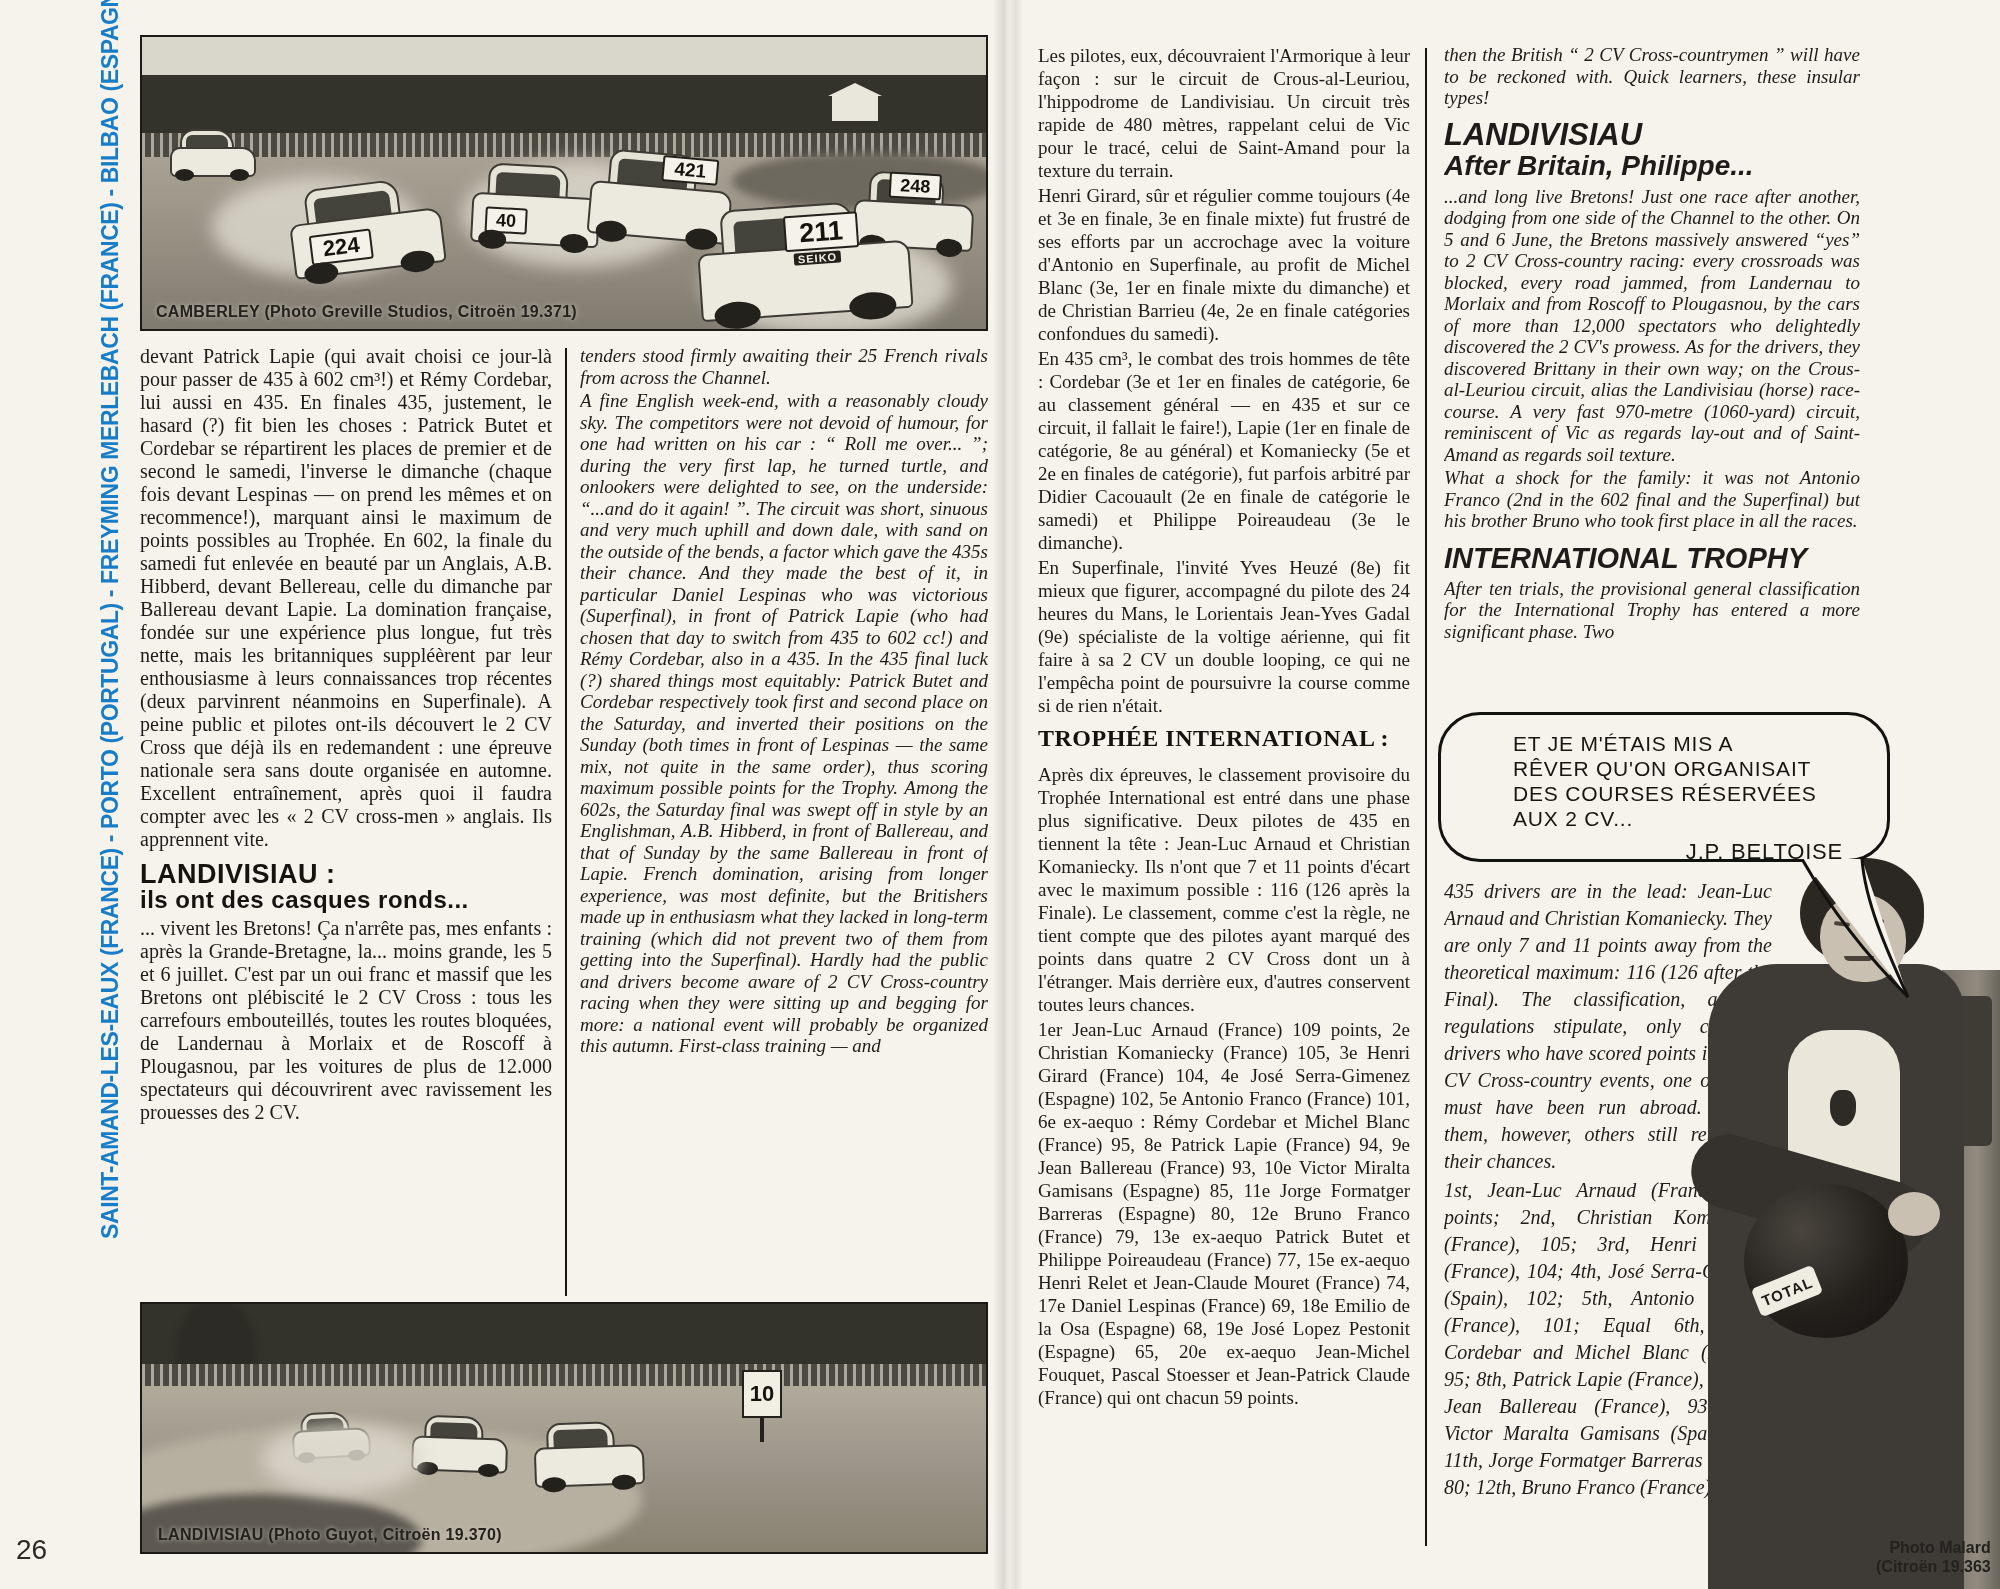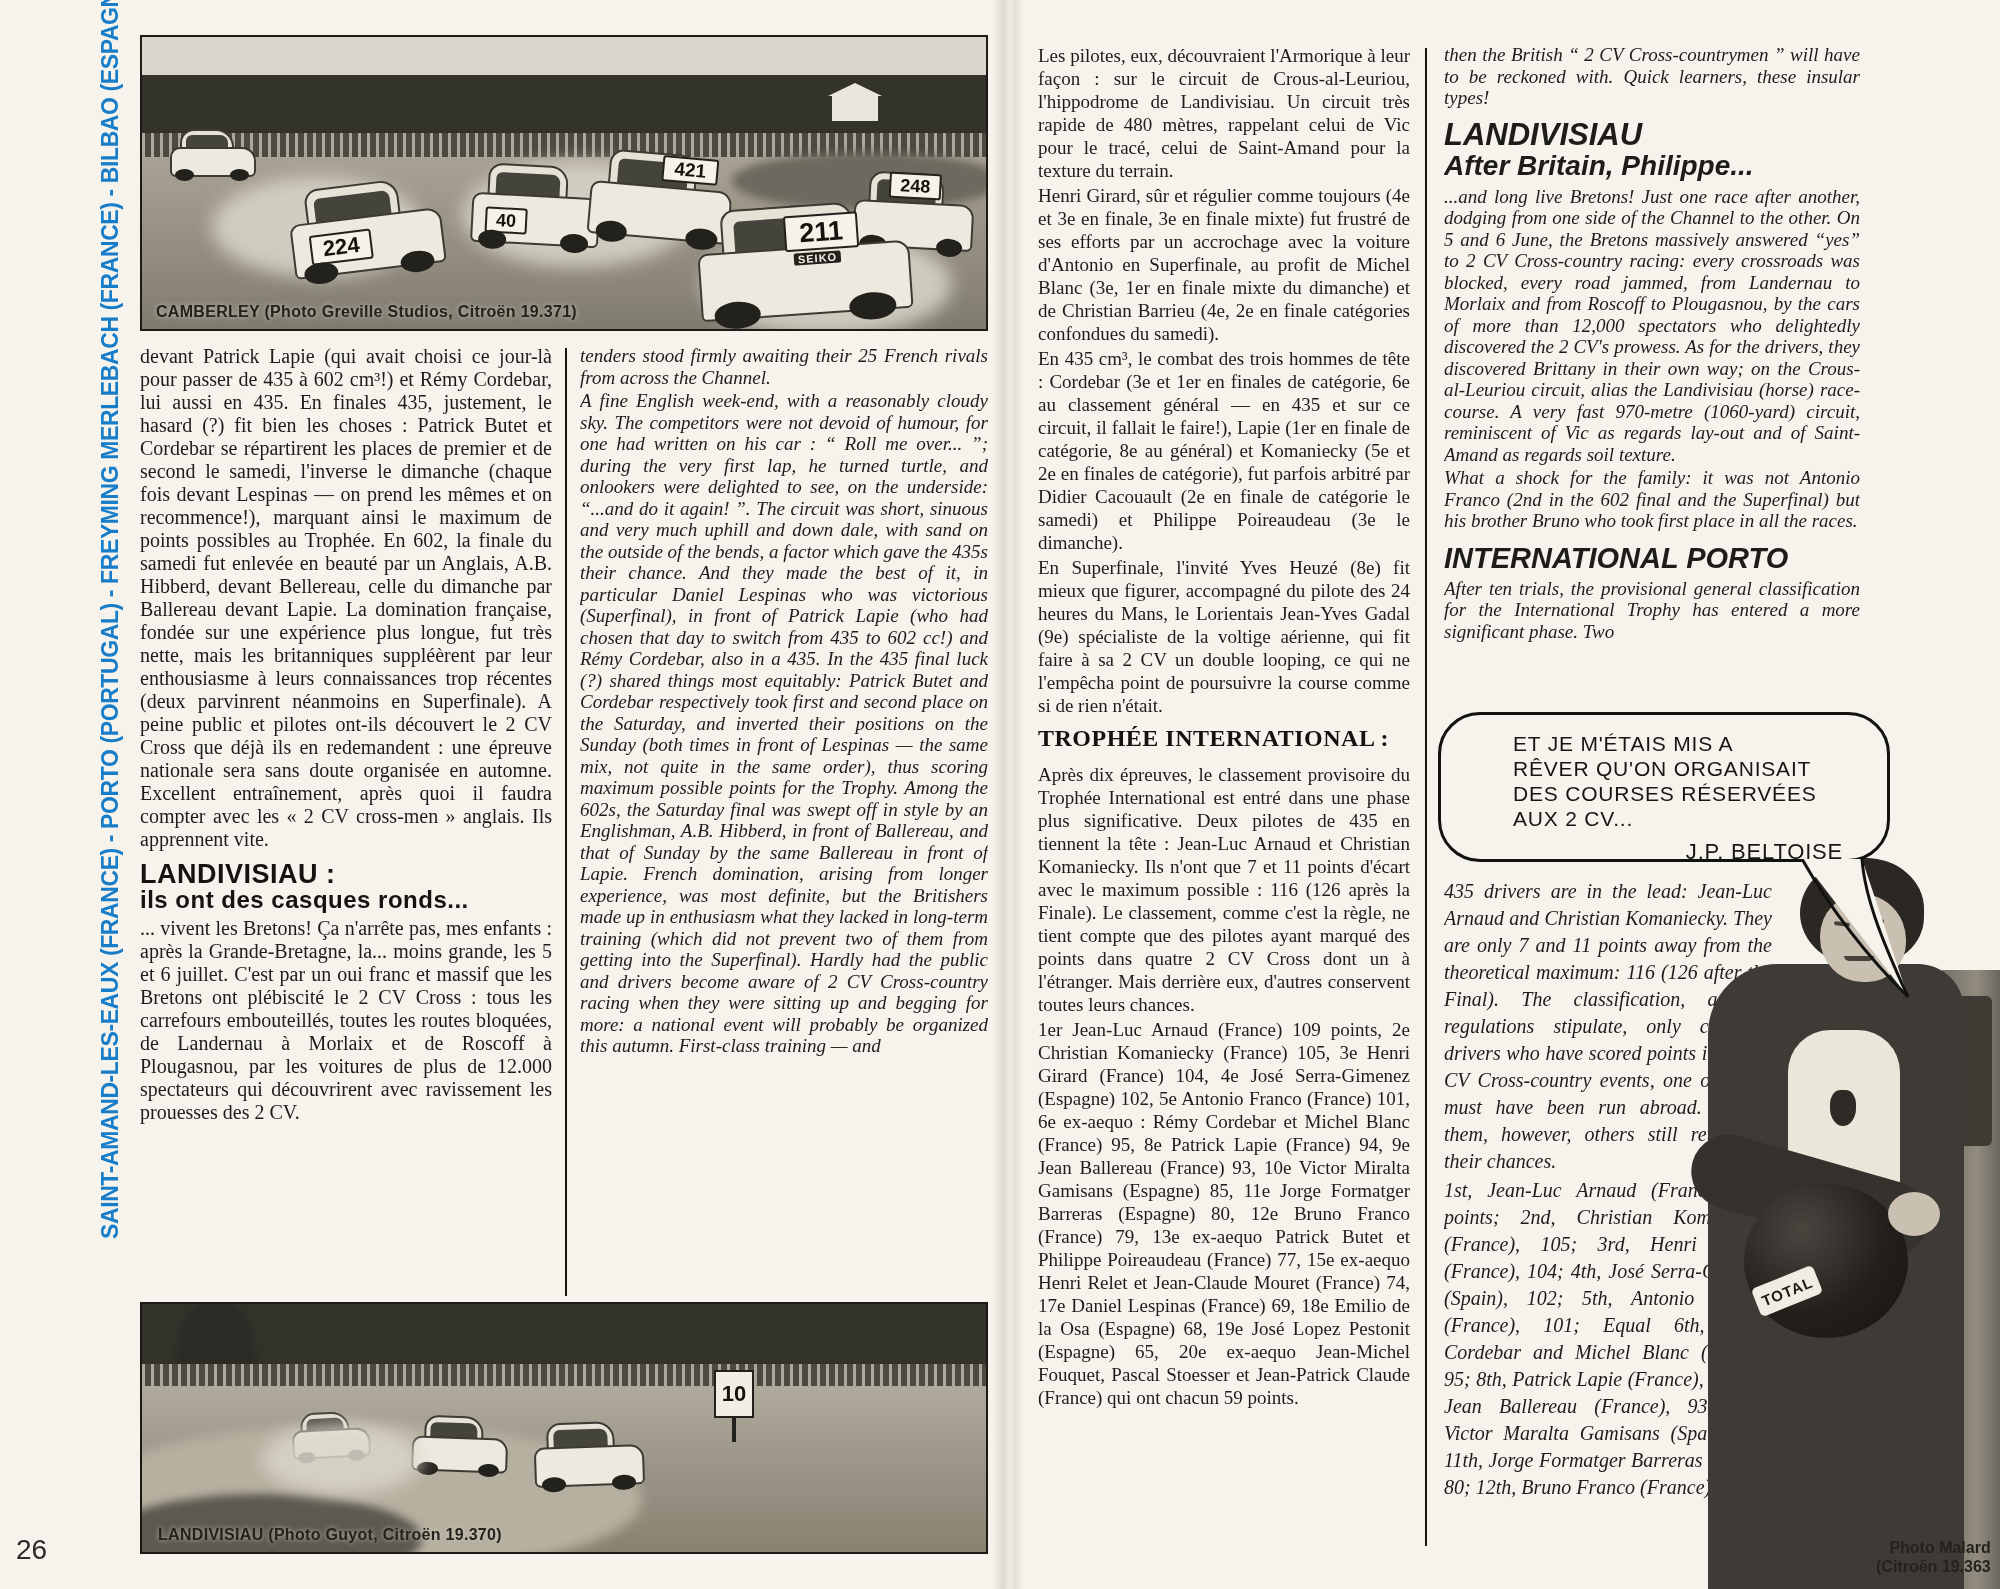--- a/index.html
+++ b/index.html
@@ -267,21 +267,21 @@
   <div class="car" style="left:392px;top:118px;width:110px;height:64px;transform:rotate(-2deg);">
     <div class="cabin">
         <div class="glass"></div>
       </div>
     <div class="body"></div>
     <div class="wheel w1"></div>
       <div class="wheel w2"></div>
   </div>
   <div class="dust" style="left:120px;top:120px;width:160px;height:70px;"></div>
 
-  <div class="sign10" style="left:572px;top:66px;width:36px;height:44px;font-size:22px;">10</div>
+  <div class="sign10" style="left:600px;top:66px;width:36px;height:44px;font-size:22px;">10</div>
 
   <div class="caption" style="left:16px;bottom:8px;">LANDIVISIAU (Photo Guyot, Citroën 19.370)</div>
 </section>
 
 <div class="col fr-sm" style="left:1038px;top:44px;width:372px;height:1505px;">
   <p>Les pilotes, eux, découvraient l'Armorique à leur façon : sur le circuit de Crous-al-Leuriou, l'hippodrome de Landivisiau. Un circuit très rapide de 480 mètres, rappelant celui de Vic pour le tracé, celui de Saint-Amand pour la texture du terrain.</p>
   <p>Henri Girard, sûr et régulier comme toujours (4e et 3e en finale, 3e en finale mixte) fut frustré de ses efforts par un accrochage avec la voiture d'Antonio en Superfinale, au profit de Michel Blanc (3e, 1er en finale mixte du dimanche) et de Christian Barrieu (4e, 2e en finale catégories confondues du samedi).</p>
   <p>En 435 cm³, le combat des trois hommes de tête : Cordebar (3e et 1er en finales de catégorie, 6e au classement général — en 435 et sur ce circuit, il fallait le faire!), Lapie (1er en finale de catégorie, 8e au général) et Komaniecky (5e et 2e en finales de catégorie), fut parfois arbitré par Didier Cacouault (2e en finale de catégorie le samedi) et Philippe Poireaudeau (3e le dimanche).</p>
   <p>En Superfinale, l'invité Yves Heuzé (8e) fit mieux que figurer, accompagné du pilote des 24 heures du Mans, le Lorientais Jean-Yves Gadal (9e) spécialiste de la voltige aérienne, qui fit faire à sa 2 CV un double looping, ce qui ne l'empêcha point de poursuivre la course comme si de rien n'était.</p>
   <h3 class="trophy-head">TROPHÉE INTERNATIONAL :</h3>
@@ -290,21 +290,21 @@
 </div>
 
 <div class="abs vrule" style="left:1425px;top:48px;height:1498px;"></div>
 
 <div class="col en" style="left:1444px;top:44px;width:416px;height:664px;">
   <p>then the British “ 2 CV Cross-countrymen ” will have to be reckoned with. Quick learners, these insular types!</p>
   <h3 class="en-head1">LANDIVISIAU</h3>
   <h4 class="en-head2">After Britain, Philippe...</h4>
   <p>...and long live Bretons! Just one race after another, dodging from one side of the Channel to the other. On 5 and 6 June, the Bretons massively answered “yes” to 2 CV Cross-country racing: every crossroads was blocked, every road jammed, from Landernau to Morlaix and from Roscoff to Plougasnou, by the cars of more than 12,000 spectators who delightedly discovered the 2 CV's prowess. As for the drivers, they discovered Brittany in their own way; on the Crous-al-Leuriou circuit, alias the Landivisiau (horse) race-course. A very fast 970-metre (1060-yard) circuit, reminiscent of Vic as regards lay-out and of Saint-Amand as regards soil texture.</p>
   <p>What a shock for the family: it was not Antonio Franco (2nd in the 602 final and the Superfinal) but his brother Bruno who took first place in all the races.</p>
-  <h3 class="en-head3">INTERNATIONAL PORTO</h3>
+  <h3 class="en-head3">INTERNATIONAL TROPHY</h3>
   <p>After ten trials, the provisional general classification for the International Trophy has entered a more significant phase. Two</p>
 </div>
 
 <div class="abs bubble">
   <span class="line">ET JE M'ÉTAIS MIS A</span>
   <span class="line">RÊVER QU'ON ORGANISAIT</span>
   <span class="line">DES COURSES RÉSERVÉES</span>
   <span class="line">AUX 2 CV...</span>
   <span class="attrib">J.P. BELTOISE</span>
 </div>

